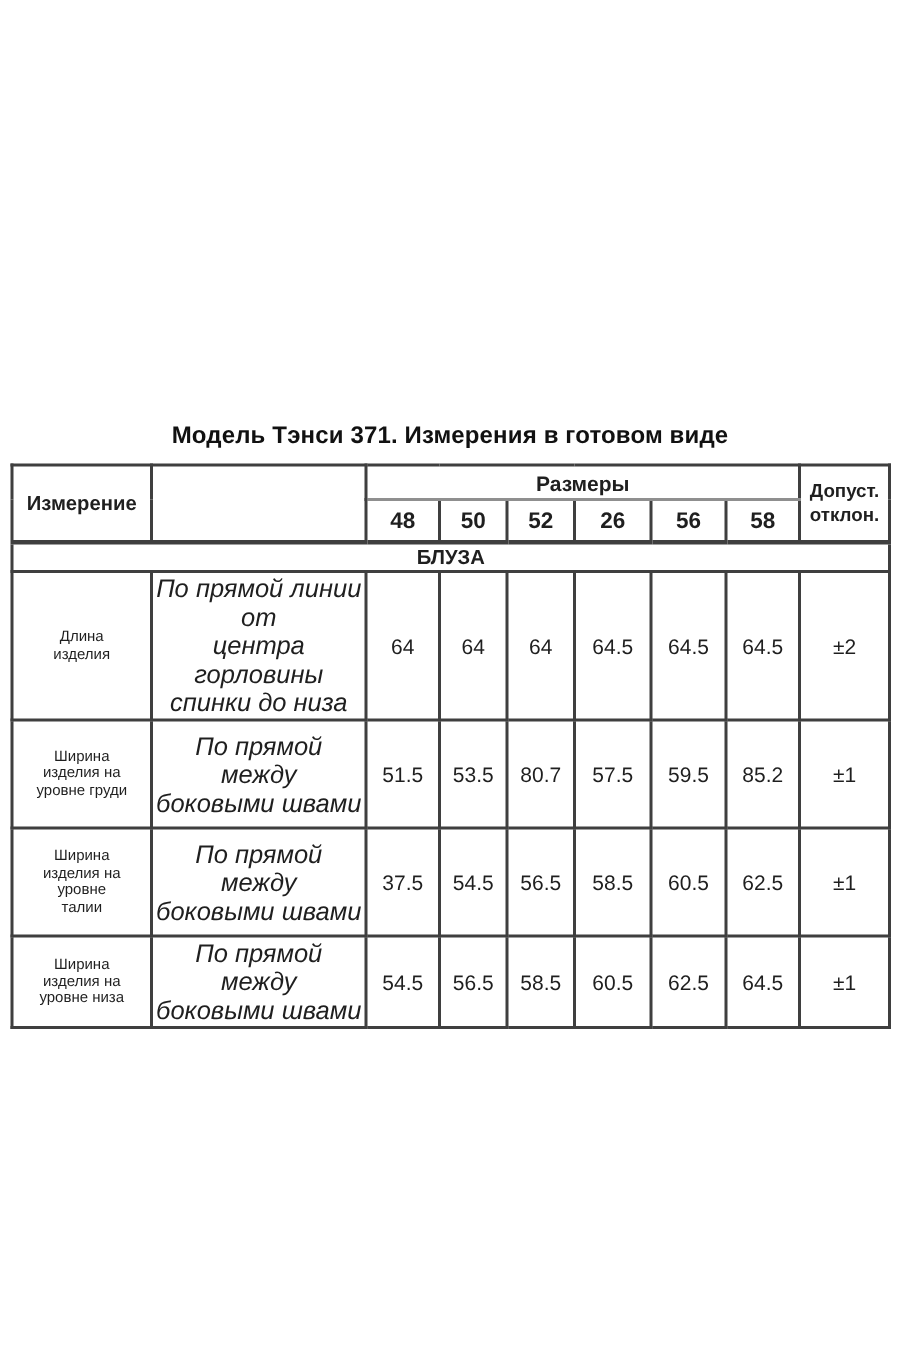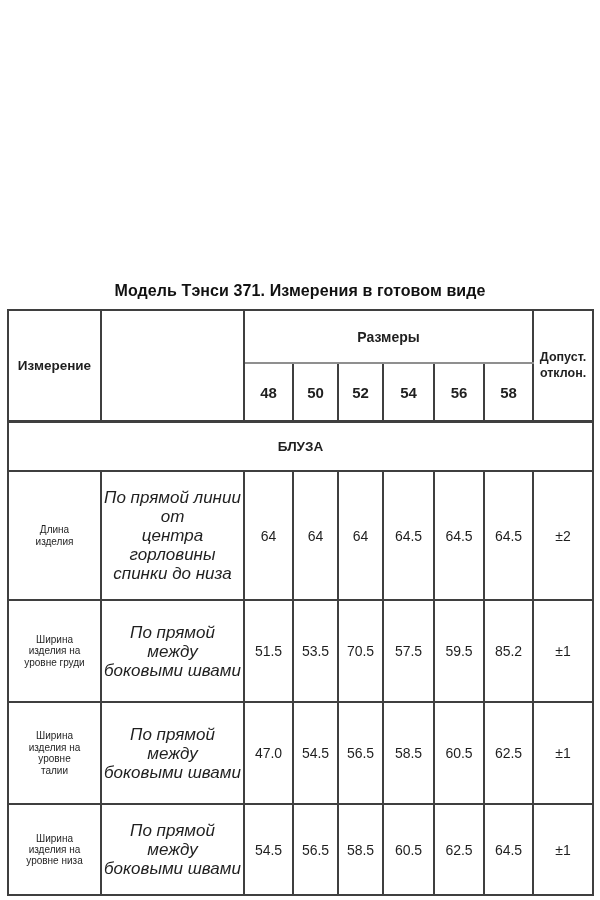--- a/index.html
+++ b/index.html
@@ -15,21 +15,21 @@
     letter-spacing:0.1px;
   }
   table.size-table{
     position:absolute;top:309px;left:7px;
     border-collapse:collapse;table-layout:fixed;width:585px;
     background:#ffffff;
   }
   table.size-table td{
     border:2px solid #3f3f3f;
     text-align:center;vertical-align:middle;
-    padding:16px 2px;overflow:hidden;
+    padding:1px 2px;overflow:hidden;
   }
   .pre{white-space:pre-line;}
   .c-measure{font-weight:bold;font-size:13.5px;}
   .c-sizes-group{
     font-weight:bold;font-size:14px;
     border-bottom:2px solid #8f8f8f !important;
   }
   .c-size{font-weight:bold;font-size:15px;}
   .c-tol{font-weight:bold;font-size:12.5px;line-height:1.25;}
   .hdrb{border-bottom-width:3px !important;}
@@ -67,21 +67,21 @@
         <td rowspan="2" class="c-measure hdrb">Измерение</td>
         <td rowspan="2" class="hdrb"></td>
         <td colspan="6" class="c-sizes-group">Размеры</td>
         <td rowspan="2" class="c-tol hdrb pre">Допуст.
 отклон.</td>
       </tr>
       <tr class="r-sizes">
         <td class="c-size hdrb">48</td>
         <td class="c-size hdrb">50</td>
         <td class="c-size hdrb">52</td>
-        <td class="c-size hdrb">54</td>
+        <td class="c-size hdrb">26</td>
         <td class="c-size hdrb">56</td>
         <td class="c-size hdrb">58</td>
       </tr>
       <tr class="r-section">
         <td colspan="9">БЛУЗА</td>
       </tr>
 
       <tr class="r-len">
         <td class="c-label pre">Длина
 изделия</td>
@@ -98,35 +98,35 @@
       </tr>
 
       <tr class="r-chest">
         <td class="c-label pre">Ширина
 изделия на
 уровне груди</td>
         <td class="c-method pre">По прямой между
 боковыми швами</td>
         <td class="c-val">51.5</td>
         <td class="c-val">53.5</td>
-        <td class="c-val">70.5</td>
+        <td class="c-val">80.7</td>
         <td class="c-val">57.5</td>
         <td class="c-val">59.5</td>
         <td class="c-val">85.2</td>
         <td class="c-val">±1</td>
       </tr>
 
       <tr class="r-waist">
         <td class="c-label pre">Ширина
 изделия на
 уровне
 талии</td>
         <td class="c-method pre">По прямой между
 боковыми швами</td>
-        <td class="c-val">47.0</td>
+        <td class="c-val">37.5</td>
         <td class="c-val">54.5</td>
         <td class="c-val">56.5</td>
         <td class="c-val">58.5</td>
         <td class="c-val">60.5</td>
         <td class="c-val">62.5</td>
         <td class="c-val">±1</td>
       </tr>
 
       <tr class="r-hem">
         <td class="c-label pre">Ширина

